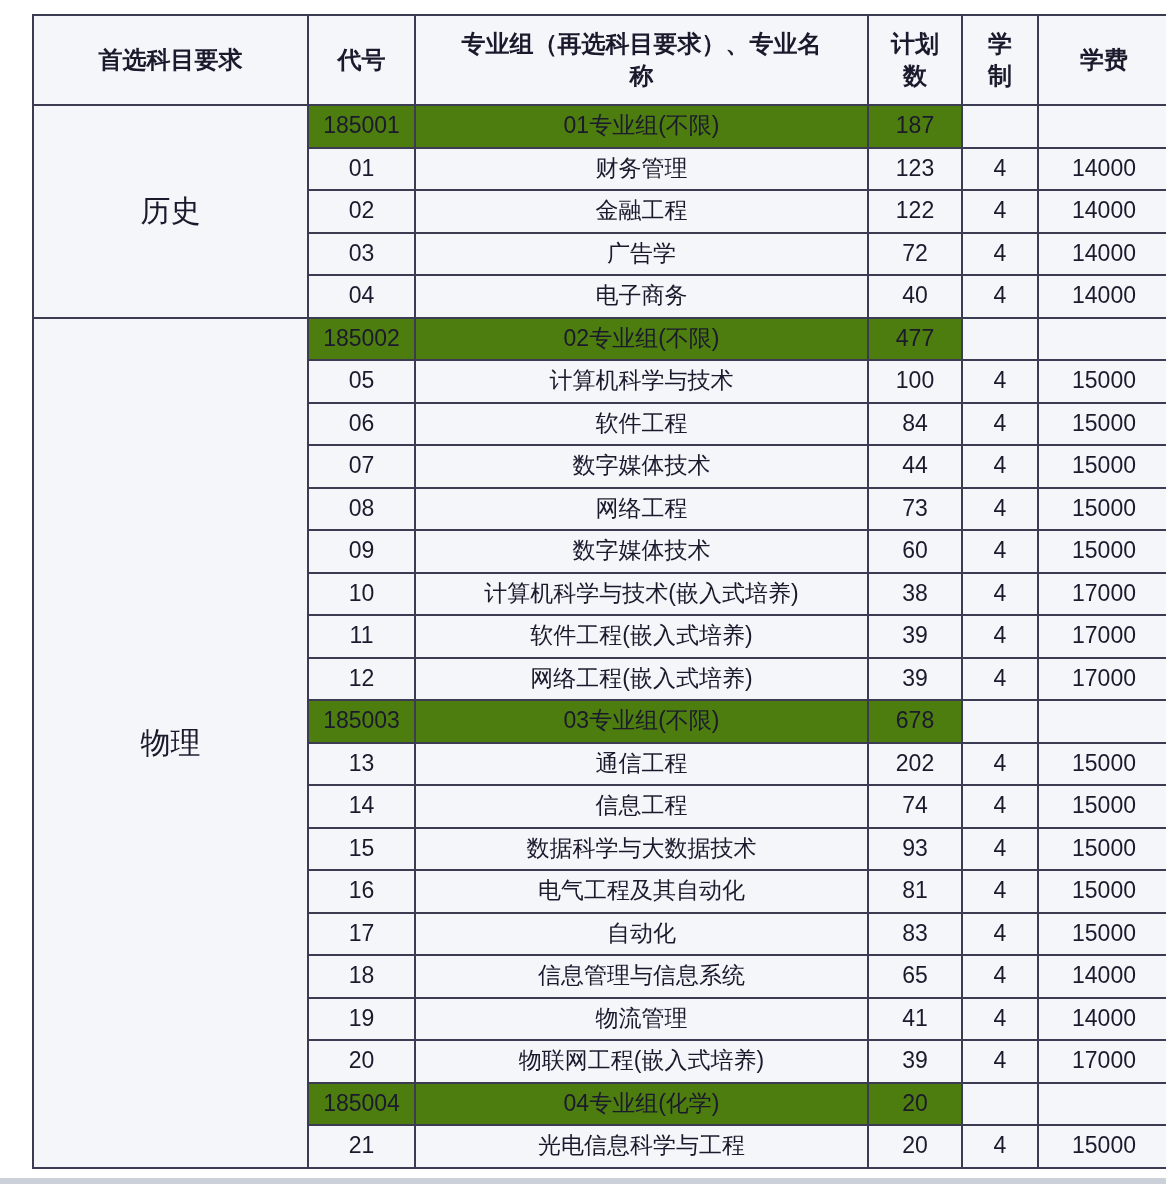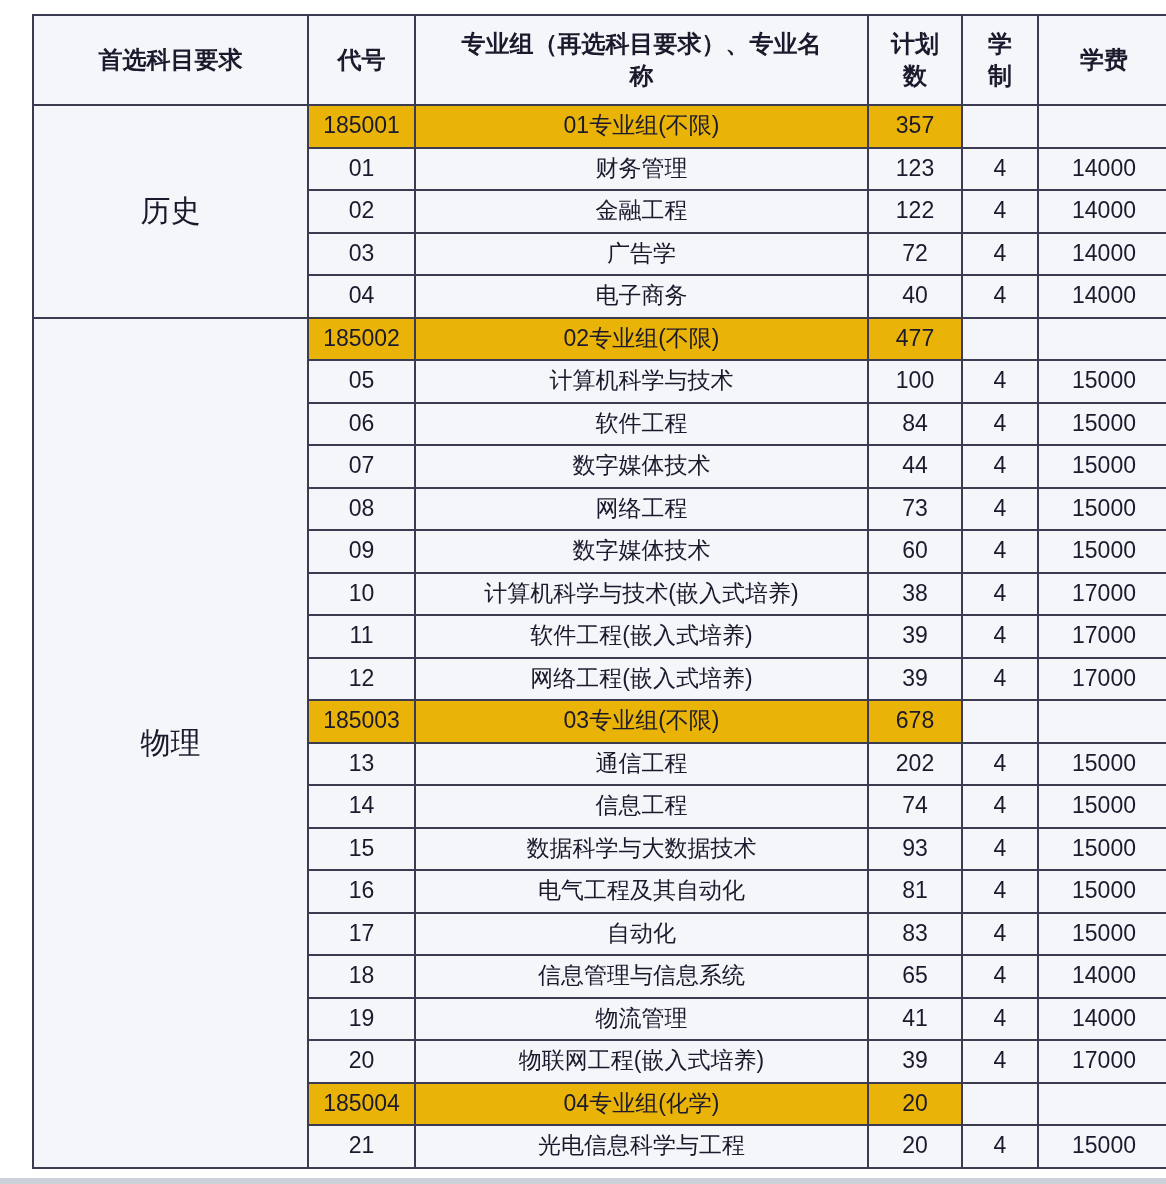--- a/index.html
+++ b/index.html
@@ -37,21 +37,21 @@
     font-size: 24px;
     font-weight: 700;
     line-height: 1.35;
   }
   .plan-table tbody tr { height: 42.5px; }
   .plan-table td {
     font-size: 23px;
     font-weight: 500;
     line-height: 1.2;
   }
-  .plan-table td.group-cell { background: #eab308; }
+  .plan-table td.group-cell { background: #4d7c0f; }
   .plan-table td.subject-cell { font-size: 30px; font-weight: 500; }
   
   .w-major    { display: inline-block; width: 378px; }
   .w-plan     { display: inline-block; width: 54px; }
   .w-duration { display: inline-block; width: 28px; }
   .bottom-edge {
     position: absolute;
     left: 0;
     bottom: 0;
     width: 1166px;
@@ -80,21 +80,21 @@
         <th><span class="w-plan">计划数</span></th>
         <th><span class="w-duration">学制</span></th>
         <th><span>学费</span></th>
       </tr>
     </thead>
     <tbody id="table-body">
         <tr>
           <td rowspan="5" class="subject-cell">历史</td>
           <td class="group-cell">185001</td>
           <td class="group-cell">01专业组(不限)</td>
-          <td class="group-cell">357</td>
+          <td class="group-cell">187</td>
           <td></td>
           <td></td>
         </tr>
         <tr>
           <td>01</td>
           <td>财务管理</td>
           <td>123</td>
           <td>4</td>
           <td>14000</td>
         </tr>

